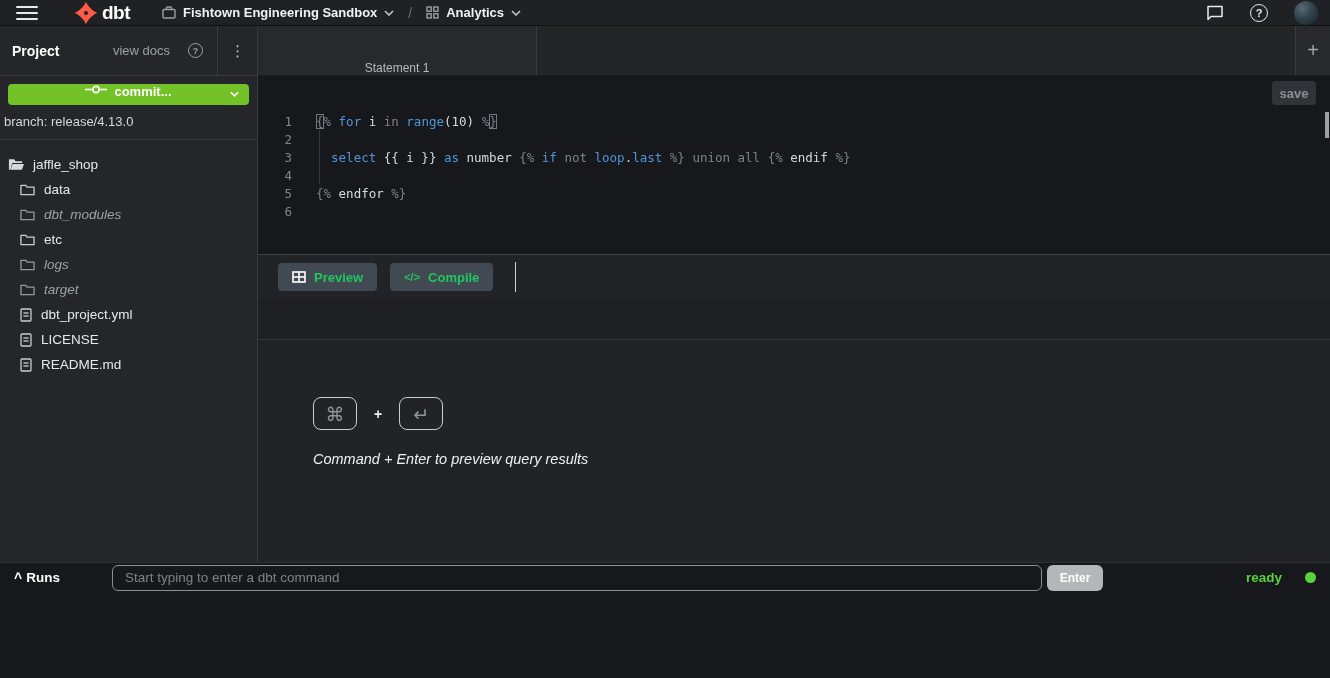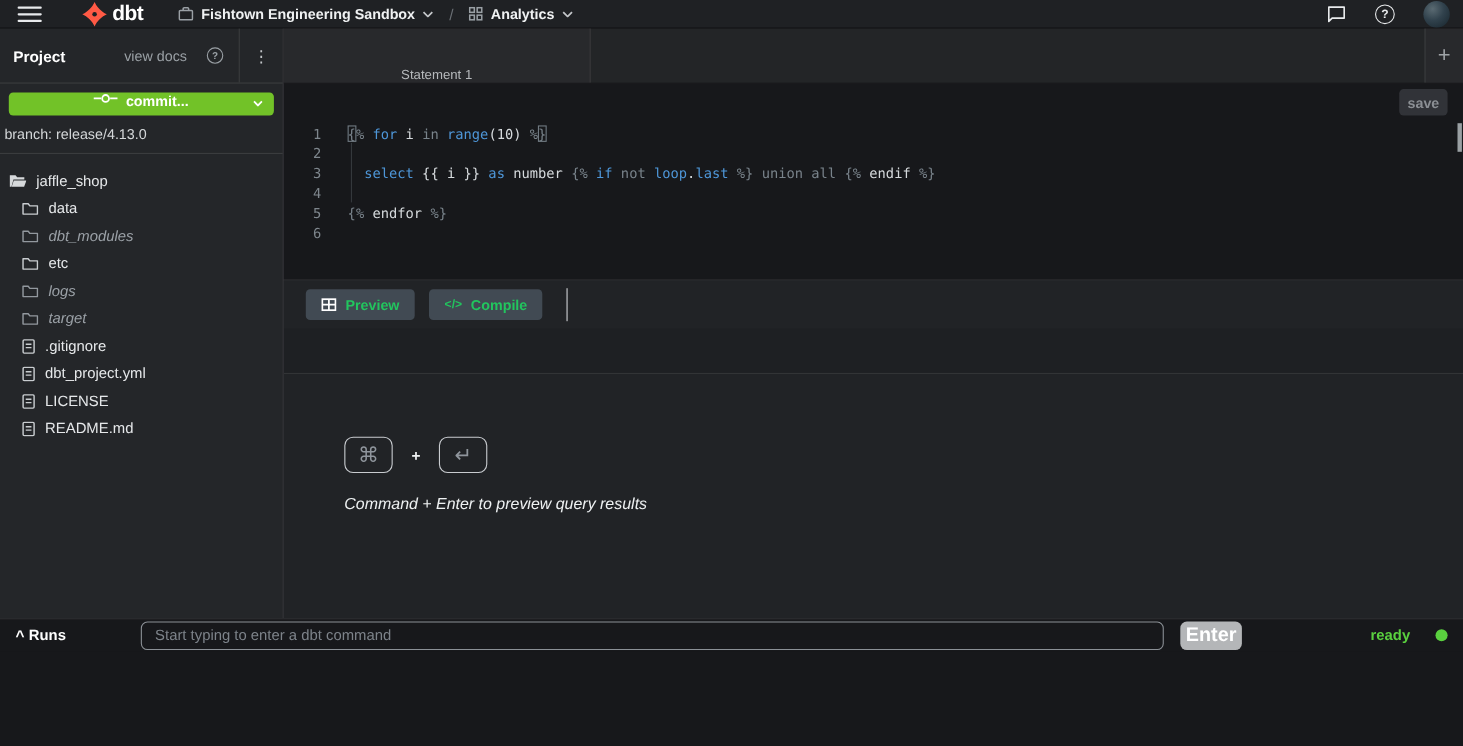--- a/index.html
+++ b/index.html
@@ -110,24 +110,24 @@
   .hint { margin-top:21px; font-style:italic; font-size:14.5px; color:#eef1f2; }
 
   
   .bottombar { height:30px; flex:0 0 auto; background:#17181b; border-top:1px solid #2e3032;
     display:flex; align-items:center; padding:0 14px; }
   .runs { display:flex; align-items:center; gap:4px; color:#fff; font-size:13.5px;
     font-weight:700; cursor:pointer; width:98px; }
   .runs .caret { font-size:14px; font-weight:700; }
   .cmd-input { flex:0 0 930px; height:26px; background:transparent; border:1px solid #8b9096;
     border-radius:6px; color:#dfe2e4; font-size:13.5px; padding:0 12px; outline:none;
-    font-family:"Liberation Sans", sans-serif;margin-left:16px; }
+    font-family:"Liberation Sans", sans-serif; }
   .cmd-input::placeholder { color:#7d838a; }
-  .enter-btn { margin-left:15px; width:56px; height:26px; background:#b4b6b8; border:none;
-    border-radius:6px; color:#fff; font-size:18px; font-weight:700; cursor:pointer;
+  .enter-btn { margin-left:5px; width:56px; height:26px; background:#b4b6b8; border:none;
+    border-radius:6px; color:#fff; font-size:12px; font-weight:700; cursor:pointer;
     font-family:"Liberation Sans", sans-serif; }
   .status { margin-left:auto; display:flex; align-items:center; gap:23px;
     color:var(--status-green); font-size:13.5px; font-weight:700; }
   .status-dot { width:11px; height:11px; border-radius:50%; background:var(--status-green); }
 </style>
 </head>
 <body>
 
 <div class="app">
 
@@ -249,30 +249,20 @@
             </span>
             <span>logs</span>
           </div>
           <div class="tree-item italic">
             <span class="ticon">
               <svg width="15" height="13" viewBox="0 0 16 13" fill="none" stroke="currentColor" stroke-width="1.4">
                 <path d="M1 2 h5 l1.6 2 H15 v8 H1 z" stroke-linejoin="round"></path>
               </svg>
             </span>
             <span>target</span>
-          </div>
-          <div class="tree-item normal">
-            <span class="ticon">
-              <svg width="12" height="14" viewBox="0 0 12 14" fill="none" stroke="currentColor" stroke-width="1.3">
-                <rect x="1" y="1" width="10" height="12" rx="1"></rect>
-                <line x1="3.4" y1="5" x2="8.6" y2="5"></line>
-                <line x1="3.4" y1="8" x2="8.6" y2="8"></line>
-              </svg>
-            </span>
-            <span>.gitignore</span>
           </div>
           <div class="tree-item normal">
             <span class="ticon">
               <svg width="12" height="14" viewBox="0 0 12 14" fill="none" stroke="currentColor" stroke-width="1.3">
                 <rect x="1" y="1" width="10" height="12" rx="1"></rect>
                 <line x1="3.4" y1="5" x2="8.6" y2="5"></line>
                 <line x1="3.4" y1="8" x2="8.6" y2="8"></line>
               </svg>
             </span>
             <span>dbt_project.yml</span>

